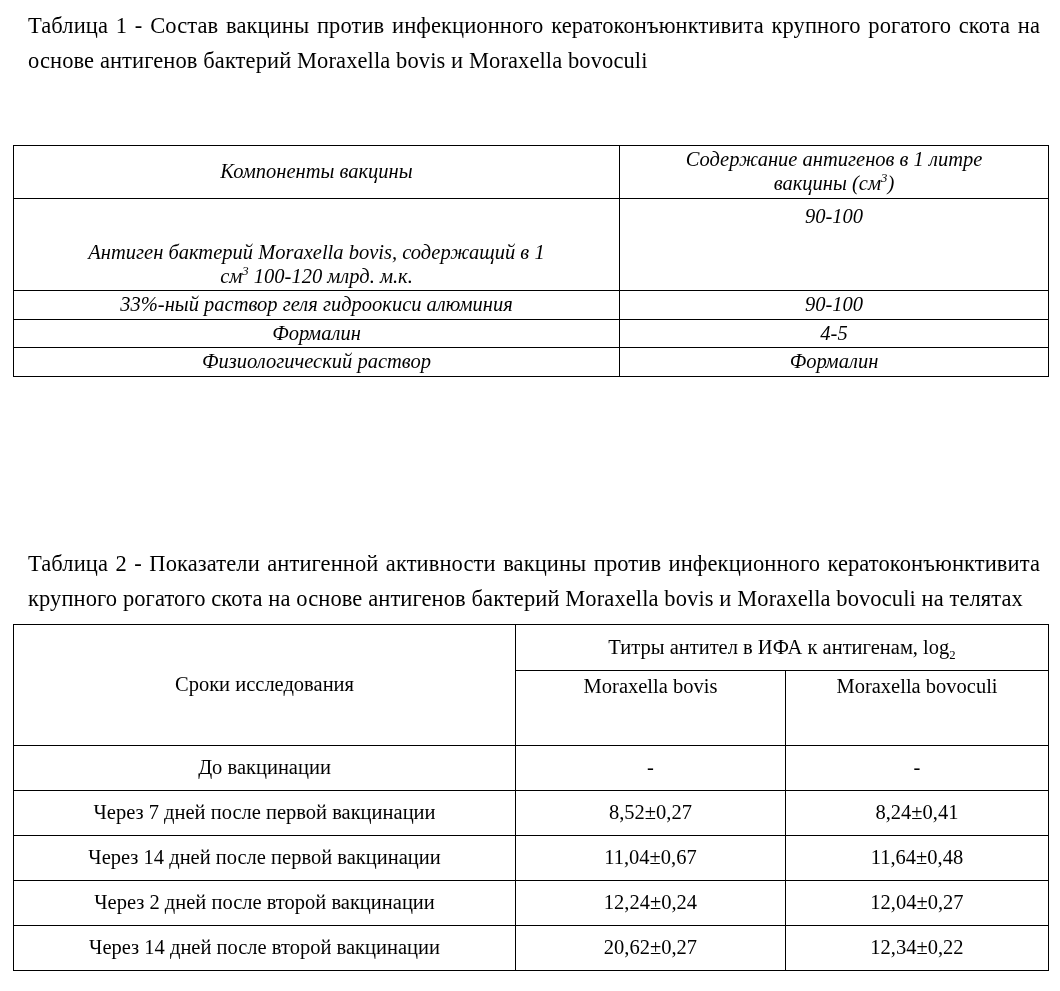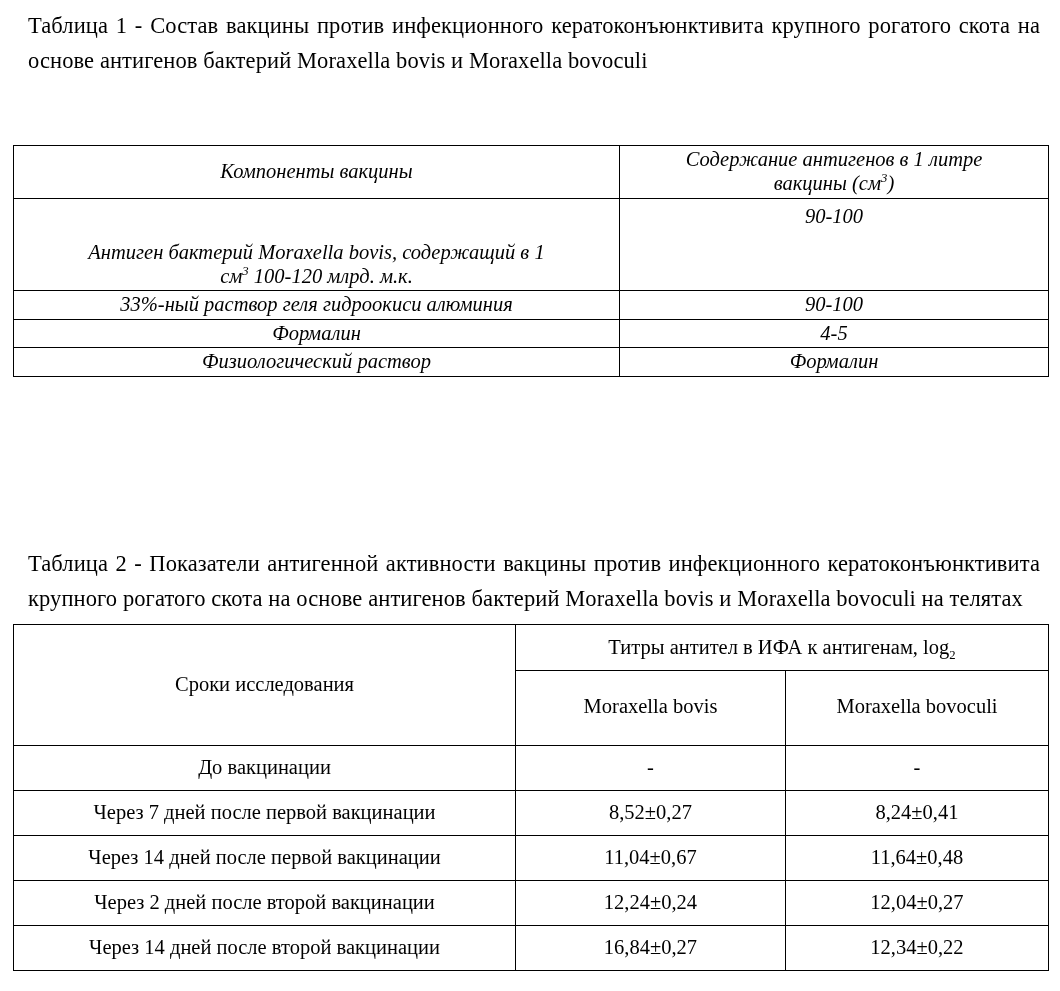--- a/index.html
+++ b/index.html
@@ -90,21 +90,21 @@
     left: 13px;
     top: 624px;
     width: 1035px;
   }
   #table-2 .c-term  { width: 502px; }
   #table-2 .c-bovis { width: 270px; }
   #table-2 .c-bovoc { width: 263px; }
   #table-2 .r-grp   { height: 46px; }
   #table-2 .r-sub   { height: 75px; }
   #table-2 .r-data  { height: 45px; }
-  #table-2 .top-pad { vertical-align: top; padding-top: 24px; }
+  #table-2 .top-pad { vertical-align: top; padding-top: 4px; }
 </style>
 </head>
 <body>
 
 <div class="page">
 
   <div class="caption" id="caption-1">Таблица 1 - Состав вакцины против инфекционного кератоконъюнктивита крупного рогатого скота на основе антигенов бактерий Moraxella bovis и Moraxella bovoculi</div>
 
   <table class="doc-table" id="table-1">
     <colgroup>
@@ -179,19 +179,19 @@
         <td>11,04±0,67</td>
         <td>11,64±0,48</td>
       </tr>
       <tr class="r-data">
         <td>Через 2 дней после второй вакцинации</td>
         <td>12,24±0,24</td>
         <td>12,04±0,27</td>
       </tr>
       <tr class="r-data">
         <td>Через 14  дней после второй вакцинации</td>
-        <td>16,84±0,27</td>
+        <td>20,62±0,27</td>
         <td>12,34±0,22</td>
       </tr>
     </tbody>
   </table>
 
 </div>
 
 </body></html>

